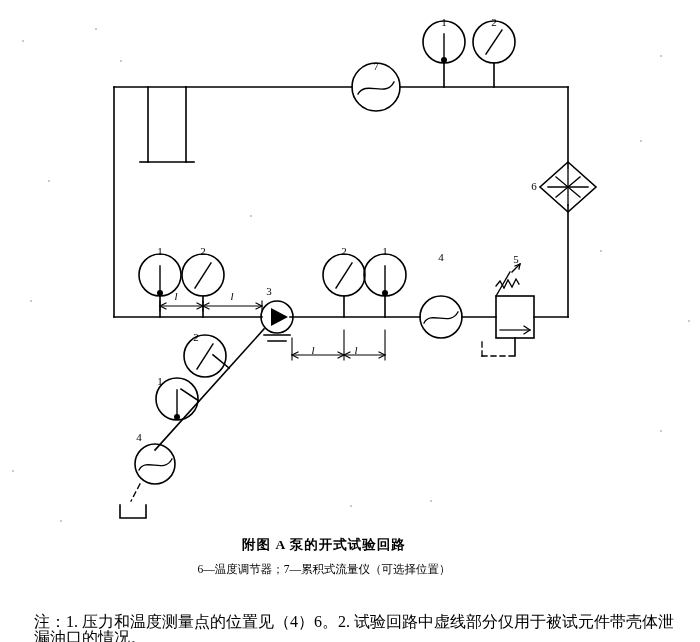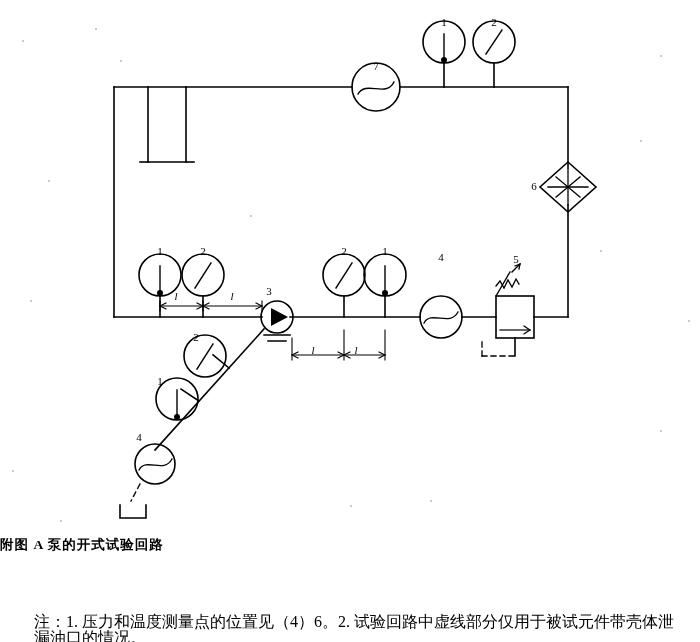--- a/index.html
+++ b/index.html
@@ -27,20 +27,21 @@
     left: 0;
     top: 0;
     width: 700px;
     height: 530px;
   }
   .caption-block {
     position: absolute;
     left: 0;
     top: 536px;
     width: 648px;
+    text-align: center;
   }
   .fig-title {
     font-size: 13.5px;
     letter-spacing: 1px;
     margin-bottom: 7px;
     font-family: "Liberation Serif", serif;
     font-weight: bold;
   }
   .legend-line {
     font-size: 11.5px;
@@ -216,20 +217,21 @@
       <div class="num-label" style="position: absolute; left: 160px; top: 381px; transform: translate(-50%, -50%);">1</div>
       <div class="num-label" style="position: absolute; left: 139px; top: 437px; transform: translate(-50%, -50%);">4</div>
       <div class="num-label" style="position: absolute; left: 176px; top: 296px; transform: translate(-50%, -50%); font-style: italic;">l</div>
       <div class="num-label" style="position: absolute; left: 232px; top: 296px; transform: translate(-50%, -50%); font-style: italic;">l</div>
       <div class="num-label" style="position: absolute; left: 313px; top: 350px; transform: translate(-50%, -50%); font-style: italic;">l</div>
       <div class="num-label" style="position: absolute; left: 356px; top: 350px; transform: translate(-50%, -50%); font-style: italic;">l</div>
     </div>
 
   <div class="caption-block">
     <div class="fig-title">附图 A  泵的开式试验回路</div>
+    <div class="legend-line">6—温度调节器；7—累积式流量仪（可选择位置）</div>
   </div>
 
   <div class="note-block">注：1. 压力和温度测量点的位置见（4）6。2. 试验回路中虚线部分仅用于被试元件带壳体泄漏油口的情况。</div>
 
 <div class="speck" style="left: 22px; top: 40px;"></div>
     <div class="speck" style="left: 95px; top: 28px;"></div>
     <div class="speck" style="left: 660px; top: 55px;"></div>
     <div class="speck" style="left: 640px; top: 140px;"></div>
     <div class="speck" style="left: 30px; top: 300px;"></div>
     <div class="speck" style="left: 60px; top: 520px;"></div>

